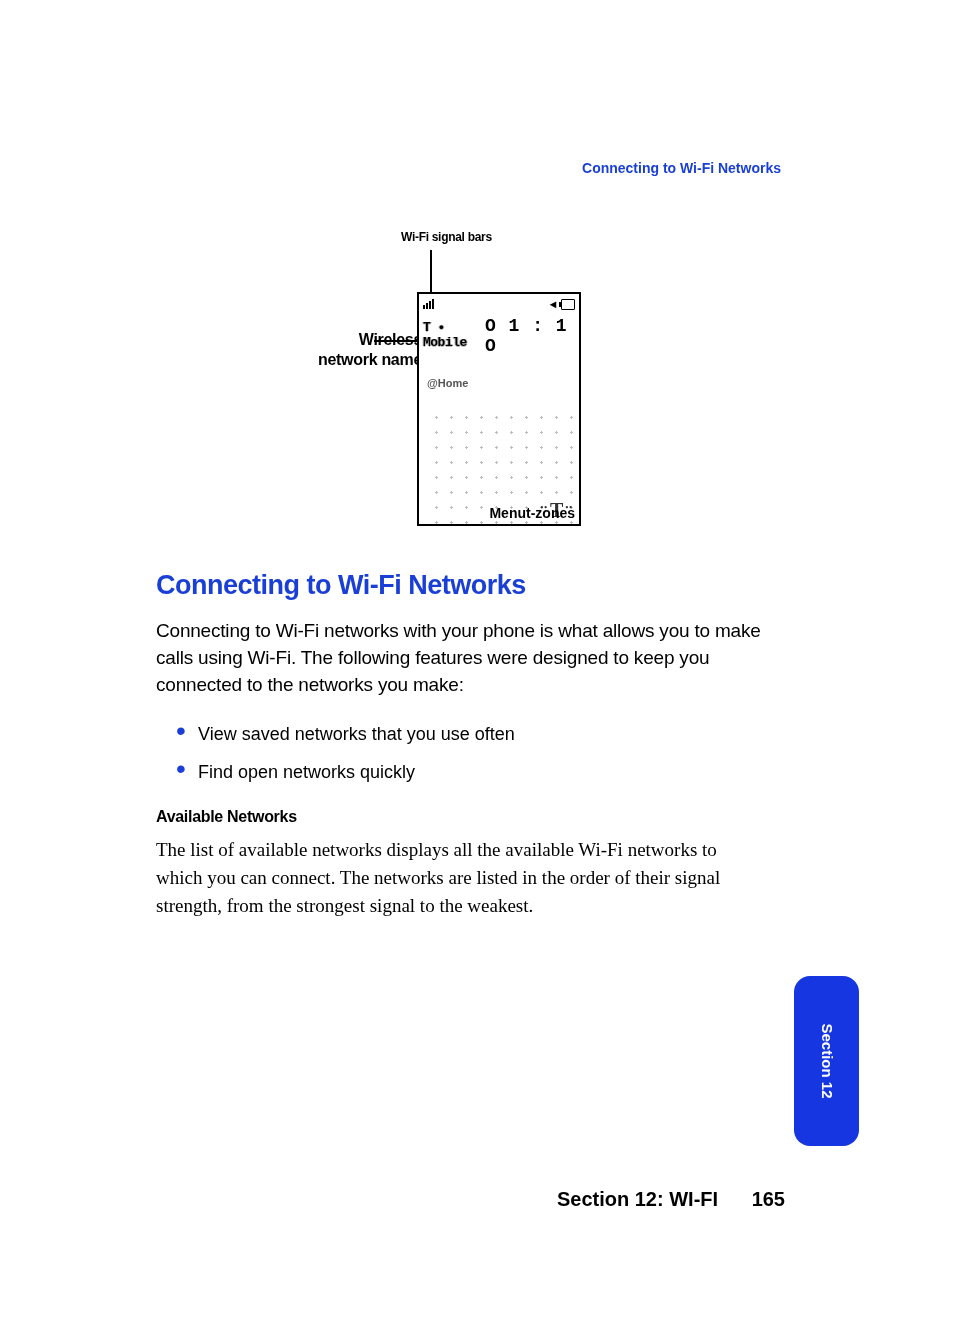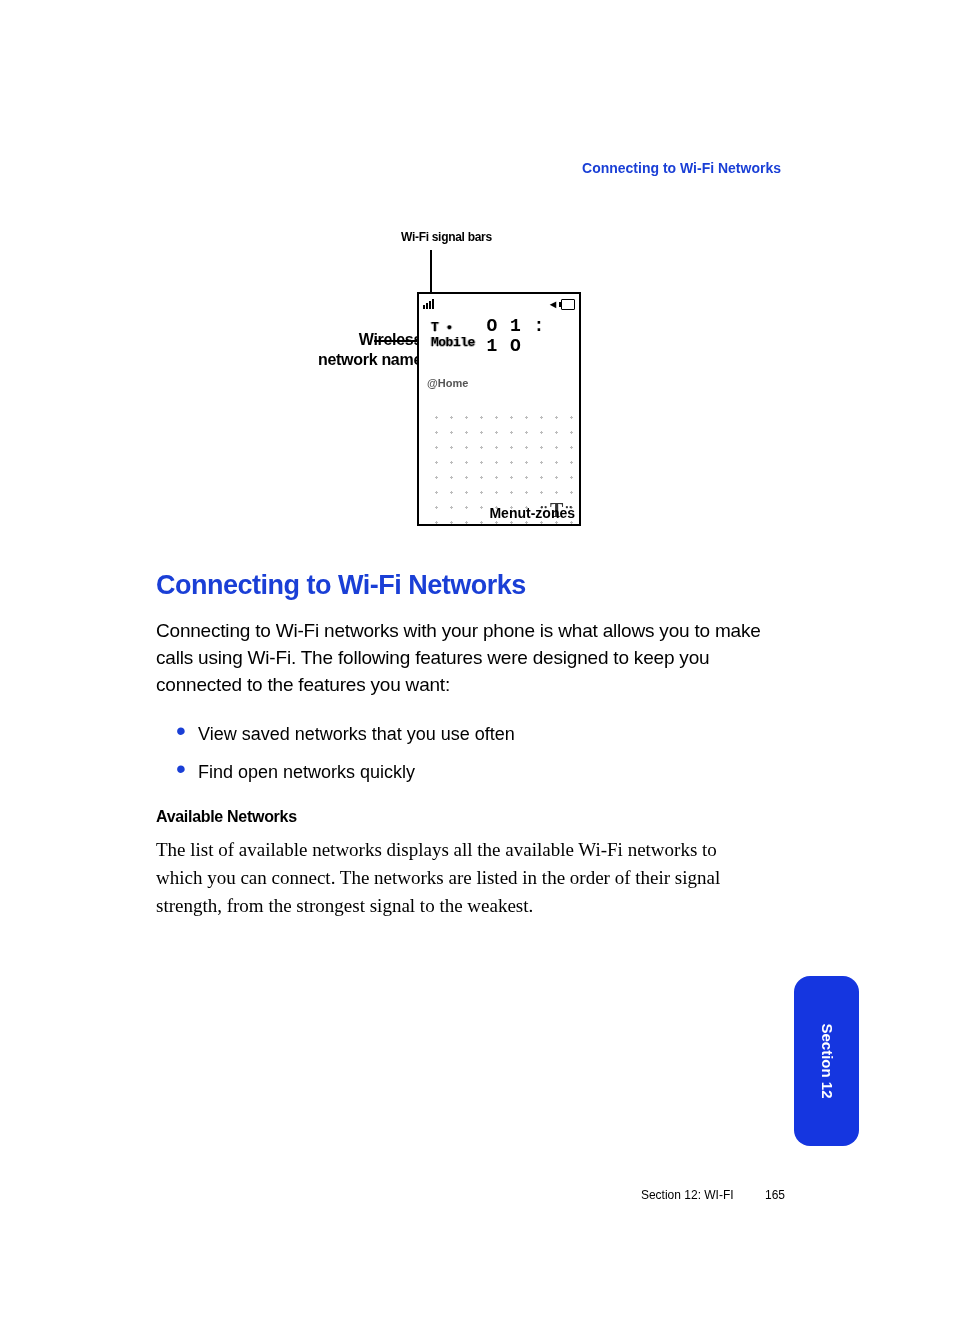--- a/index.html
+++ b/index.html
@@ -14,37 +14,37 @@
   .wireless-label span{display:block;line-height:20px}
   .phone{position:absolute;left:261px;top:62px;width:160px;height:230px;border:2px solid #000;background:#fff}
   .statusbar{height:16px;padding:2px 4px;display:flex;justify-content:space-between;align-items:center}
   .sb-left,.sb-right{display:flex;gap:3px;align-items:center}
   .sig-icon{display:inline-flex;align-items:flex-end;gap:1px}
   .sig-icon i{display:inline-block;width:2px;background:#000}
   .sig-icon i:nth-child(1){height:4px}.sig-icon i:nth-child(2){height:6px}.sig-icon i:nth-child(3){height:8px}.sig-icon i:nth-child(4){height:10px}
   .mute-icon,.batt-icon{font-size:11px;font-weight:bold;line-height:1}
   .batt-icon{border:1px solid #000;border-radius:1px;padding:0 2px;font-size:9px;position:relative}
   .batt-icon:before{content:"";position:absolute;left:-3px;top:2px;width:2px;height:5px;background:#000}
-  .carrier-row{padding:2px 12px 4px;display:flex;justify-content:center;align-items:baseline;font-family:'Courier New',monospace}
+  .carrier-row{padding:2px 4px 4px;display:flex;justify-content:center;align-items:baseline;font-family:'Courier New',monospace}
   .carrier{font-size:13px;font-weight:bold;letter-spacing:-.5px;color:#000;text-shadow:1px 0 #bbb,-1px 0 #bbb,0 1px #bbb}
   .clock{font-size:18px;font-weight:bold;letter-spacing:1px}
   .netname{margin:16px 4px;padding:1px 4px;font-size:11px;font-weight:bold;color:#555;text-shadow:.5px 0 #fff,-.5px 0 #fff}
   .dots{margin:4px 6px 0;height:118px;background-image:radial-gradient(#bcbcbc 1.2px,transparent 1.2px);background-size:15px 15px;background-position:4px 4px;position:relative}
   .tlogo{position:absolute;right:0;bottom:2px;font-family:'Times New Roman',serif;font-size:20px;font-weight:bold;color:#333}
   .tlogo:before,.tlogo:after{content:"\2022\2022";font-size:8px;position:relative;top:-7px;letter-spacing:1px}
   .tlogo:before{margin-right:2px}.tlogo:after{margin-left:2px}
   .softkeys{position:absolute;bottom:0;left:0;right:0;padding:2px 4px 3px;display:flex;justify-content:flex-end;font-weight:bold;font-size:14px}
   .body-p{font-size:19px;line-height:27px;margin:0 0 24px;letter-spacing:-.2px}
   h1{color:#1a3fd6;font-size:27px;font-weight:bold;margin:0 0 16px;letter-spacing:-.5px}
   ul{margin:0 0 24px 42px;padding:0}
   ul li{list-style:none;position:relative;font-size:18px;line-height:24px;margin-bottom:14px}
   ul li:before{content:"\2022";color:#1a3fd6;font-size:28px;position:absolute;left:-22px;top:-3px}
   h2{font-size:16px;font-weight:bold;margin:0 0 10px;letter-spacing:-.3px}
   .serif-p{font-family:Georgia,'Times New Roman',serif;font-size:19px;line-height:28px;margin:0;width:590px}
-  .footer{position:absolute;left:160px;width:625px;top:1188px;text-align:right;font-weight:normal;font-size:12px}
+  .footer{position:absolute;left:160px;width:625px;top:1188px;text-align:right;font-weight:bold;font-size:20px}
   .footer .pn{display:inline-block;margin-left:28px}
   .tab{position:absolute;right:95px;top:976px;width:65px;height:170px;background:#1536e0;border-radius:16px}
   .tab span{position:absolute;left:50%;top:50%;transform:translate(-50%,-50%) rotate(90deg);color:#fff;font-weight:bold;font-size:15px;white-space:nowrap}
 </style>
 </head>
 <body>
 
 <div class="page">
   <div class="header-link">Connecting to Wi-Fi Networks</div>
 
@@ -84,21 +84,21 @@
       <div class="softkeys">
         <span>Menu</span>
         <span>t-zones</span>
       </div>
     </div>
   </div>
 
 
   <h1>Connecting to Wi-Fi Networks</h1>
 
-  <p class="body-p">Connecting to Wi-Fi networks with your phone is what allows you to make calls using Wi-Fi.  The following features were designed to keep you connected to the features you want:</p>
+  <p class="body-p">Connecting to Wi-Fi networks with your phone is what allows you to make calls using Wi-Fi.  The following features were designed to keep you connected to the networks you make:</p>
 
   <ul>
     <li>View saved networks that you use often</li>
     <li>Find open networks quickly</li>
   </ul>
 
   <h2>Available Networks</h2>
 
   <p class="serif-p">The list of available networks displays all the available Wi-Fi networks to which you can connect. The networks are listed in the order of their signal strength, from the strongest signal to the weakest.</p>
 </div>

